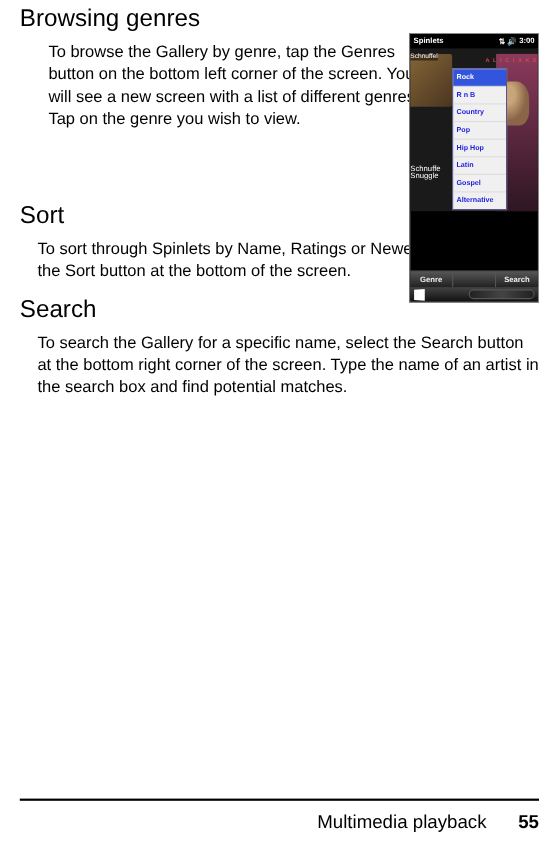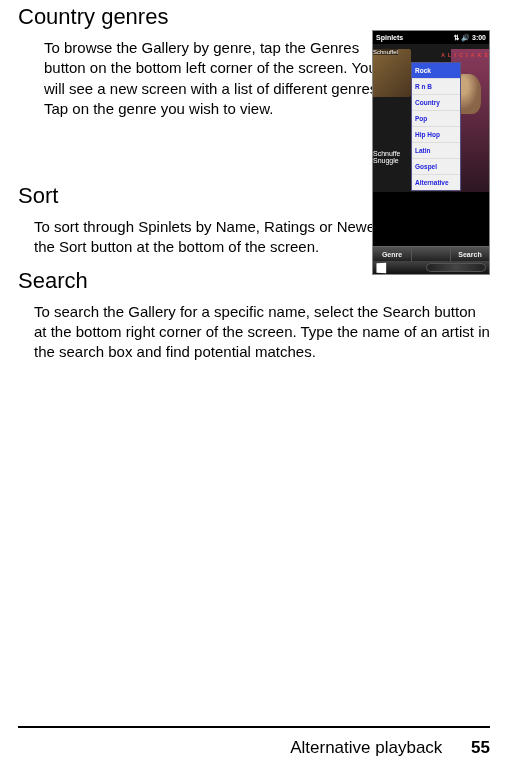--- a/index.html
+++ b/index.html
@@ -215,21 +215,21 @@
       color: #000;
     }
     .page-num {
       margin-left: 24px;
       font-weight: bold;
     }
   </style>
 </head>
 <body>
 
-<h1 class="first">Country genres</h1>
+<h1 class="first">Browsing genres</h1>
 <p class="body-text-narrow">To browse the Gallery by genre, tap the Genres button on the bottom left corner of the screen. You will see a new screen with a list of different genres. Tap on the genre you wish to view.</p>
 
 <div class="phone-screenshot">
   <div class="status-bar">
     <span>Spinlets</span>
     <span class="status-right">
       <span>⇅</span>
       <span>🔊</span>
       <span>3:00</span>
     </span>
@@ -273,15 +273,15 @@
 </div>
 
 <h1 style="margin-top: 64px;">Sort</h1>
 <p class="body-text">To sort through Spinlets by Name, Ratings or Newest content, select the Sort button at the bottom of the screen.</p>
 
 <h1>Search</h1>
 <p class="body-text">To search the Gallery for a specific name, select the Search button at the bottom right corner of the screen. Type the name of an artist in the search box and find potential matches.</p>
 
 <div class="footer-rule"></div>
 <div class="footer">
-  <span>Alternative playback</span>
+  <span>Multimedia playback</span>
   <span class="page-num">55</span>
 </div>
 
 </body></html>

